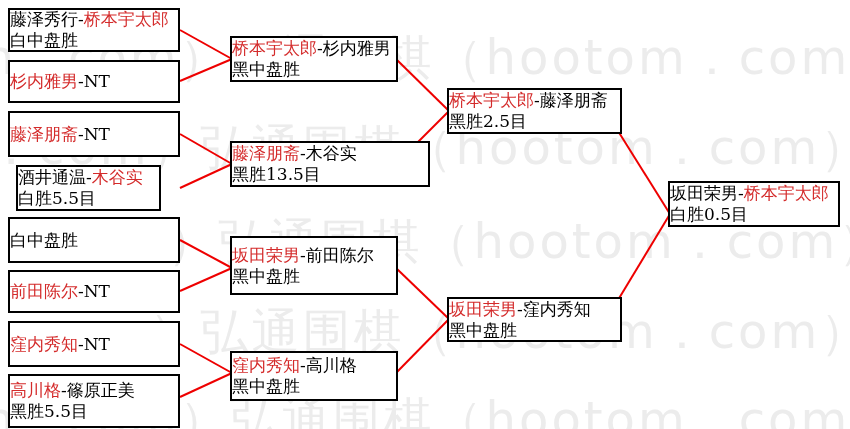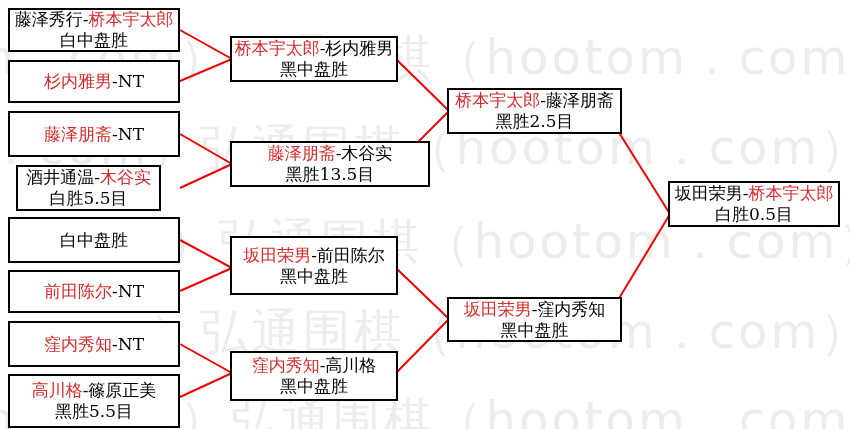--- a/index.html
+++ b/index.html
@@ -33,21 +33,21 @@
   }
   .box {
     position: absolute;
     z-index: 2;
     box-sizing: border-box;
     border: 2px solid #000000;
     background: #ffffff;
     display: flex;
     flex-direction: column;
     justify-content: center;
-    align-items: center;
+    align-items: flex-start;
     text-align: center;
     font-size: 17px;
     line-height: 21px;
     color: #000000;
   }
   .win { color: #d42b2b; }
   .line2:empty { display: none; }
 </style>
 </head>
 <body>

